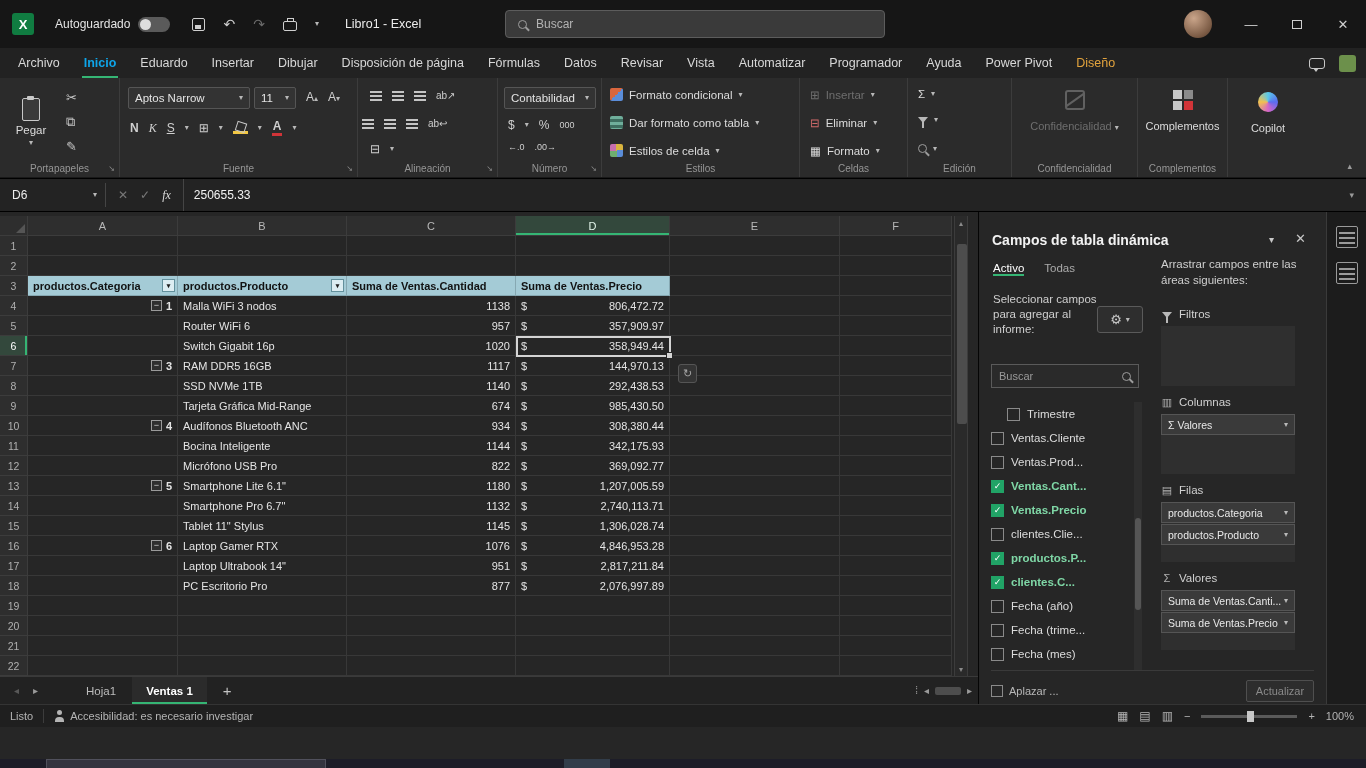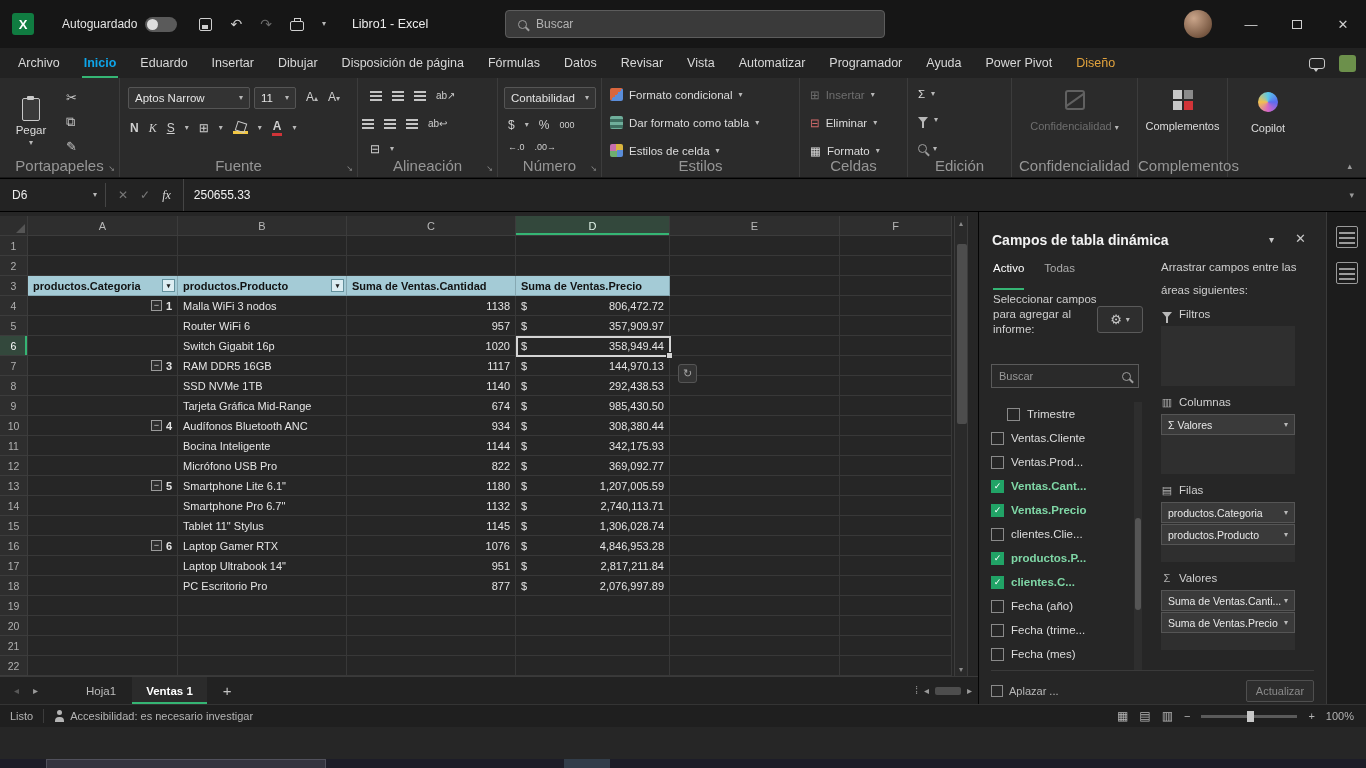--- a/index.html
+++ b/index.html
@@ -4,21 +4,21 @@
 <style>
   *{margin:0;padding:0;box-sizing:border-box}
   html,body{width:1366px;height:768px;overflow:hidden;background:#262626;font-family:"Liberation Sans",sans-serif}
   #app{position:absolute;inset:0;width:1366px;height:768px;background:#262626}
   .dim{opacity:.45}
   .dd{font-size:8px;color:#b8b8b8;line-height:1}
 
   
   .titlebar{position:absolute;left:0;top:0;width:1366px;height:48px;background:#161616;display:flex;align-items:center;color:#ddd}
   .excel-logo{width:22px;height:22px;margin-left:12px;background:var(--excel_green,#107C41);border-radius:3px;color:#fff;font-weight:bold;font-size:13px;display:flex;align-items:center;justify-content:center}
-  .autosave-label{font-size:12px;color:#e4e4e4;margin-left:28px}
+  .autosave-label{font-size:12px;color:#e4e4e4;margin-left:21px}
   .toggle{width:32px;height:15px;border-radius:8px;background:#5a5a5a;margin-left:8px;position:relative;display:inline-block}
   .toggle .knob{position:absolute;left:2px;top:2px;width:11px;height:11px;border-radius:50%;background:#ddd}
   .qat{display:flex;align-items:center;gap:18px;margin-left:22px;font-size:14px;color:#cfcfcf}
   .saveic{width:13px;height:13px;border:1.5px solid #cfcfcf;border-radius:2px;position:relative}
   .saveic::after{content:"";position:absolute;left:2px;bottom:1px;width:6px;height:4px;background:#cfcfcf}
   .printic{width:14px;height:10px;border:1.5px solid #cfcfcf;border-radius:2px;position:relative;margin-top:3px}
   .printic::before{content:"";position:absolute;left:3px;top:-4px;width:5px;height:3px;border:1.5px solid #cfcfcf;border-bottom:none}
   .doc-title{font-size:12.5px;color:#ececec;margin-left:26px;white-space:nowrap}
   .tb-search{position:absolute;left:505px;top:10px;width:380px;height:28px;background:#3a3a3a;border:1px solid #5c5c5c;border-radius:4px;display:flex;align-items:center;gap:9px;padding:0 12px;color:#b3b3b3;font-size:12px}
   .mag{width:9px;height:9px;border:1.5px solid #9d9d9d;border-radius:50%;position:relative;display:inline-block;flex:none}
@@ -35,21 +35,21 @@
   .rtab.active::after{content:"";position:absolute;left:10px;right:10px;bottom:0;height:2.5px;background:var(--accent,#35B574)}
   .rtab.ctx{color:var(--contextual,#E2A33D)}
   .rt-right{position:absolute;right:10px;top:0;height:30px;display:flex;align-items:center;gap:14px}
   .bubble{width:16px;height:11px;border:1.5px solid #c8c8c8;border-radius:3px;position:relative}
   .bubble::after{content:"";position:absolute;left:3px;bottom:-4px;border-left:3px solid transparent;border-right:3px solid transparent;border-top:4px solid #c8c8c8}
   .sharebox{width:17px;height:17px;border-radius:3px;background:#79a352;opacity:.85}
 
   
   .ribbon{position:absolute;top:78px;left:0;width:1366px;height:100px;background:#2b2b2b;border-bottom:1px solid #191919;color:#dcdcdc;font-size:11.5px}
   .rgroup{position:absolute;top:0;height:99px;border-right:1px solid #3c3c3c}
-  .glabel{position:absolute;bottom:3px;left:0;right:0;text-align:center;font-size:15px;color:#969696;white-space:nowrap}
+  .glabel{position:absolute;bottom:3px;left:0;right:0;text-align:center;font-size:10px;color:#969696;white-space:nowrap}
   .launcher{position:absolute;right:4px;bottom:4px;font-size:8px;color:#8a8a8a}
   .g-clip{left:0;width:120px}.g-font{left:120px;width:238px}.g-align{left:358px;width:140px}
   .g-num{left:498px;width:104px}.g-styles{left:602px;width:198px}.g-cells{left:800px;width:108px}
   .g-edit{left:908px;width:104px}.g-sens{left:1012px;width:126px}.g-add{left:1138px;width:90px}.g-cop{left:1228px;width:80px;border-right:none}
   .paste-btn{position:absolute;left:8px;top:8px;width:46px;height:72px;display:flex;flex-direction:column;align-items:center;justify-content:center;gap:3px;border-radius:3px}
   .clipic{width:18px;height:23px;border:1.5px solid #c8c8c8;border-radius:2px;position:relative;background:#3a3a3a}
   .clipic::before{content:"";position:absolute;left:4px;top:-3px;width:7px;height:4px;background:#c8c8c8;border-radius:1px}
   .clip-mini{position:absolute;left:66px;top:12px;display:flex;flex-direction:column;gap:9px;font-size:13px;color:#c4c4c4}
   .combo{height:22px;background:#333;border:1px solid #555;border-radius:2px;display:flex;align-items:center;justify-content:space-between;font-size:11.5px;color:#e4e4e4;padding:0 6px;white-space:nowrap;overflow:hidden}
   .rowicons{position:absolute;display:flex;align-items:center;gap:10px;font-size:12px;color:#cfcfcf}
@@ -132,35 +132,35 @@
   .viewic{font-size:12px;color:#b4b4b4}
   .ztrack{width:96px;height:3px;background:#5a5a5a;position:relative}
   .zthumb{position:absolute;left:46px;top:-4px;width:7px;height:11px;background:#c8c8c8}
 
   
   .panel{position:absolute;left:978px;top:212px;width:348px;height:492px;background:#262626;border-left:1px solid #050505;color:#d8d8d8}
   .ptitle{position:absolute;left:13px;top:20px;font-size:14px;font-weight:bold;color:#f2f2f2;white-space:nowrap}
   .pchev{position:absolute;right:52px;top:22px;color:#c8c8c8;font-size:10px}
   .pclose{position:absolute;right:20px;top:19px;color:#c8c8c8;font-size:13px}
   .ptabs{position:absolute;left:14px;top:50px;display:flex;gap:20px;font-size:11.5px}
-  .ptab{padding-bottom:14px;color:#aaa}
+  .ptab{padding-bottom:0;color:#aaa}
   .ptab.active{color:#fff;border-bottom:2px solid var(--accent,#35B574)}
   .pinstr{position:absolute;left:14px;top:80px;width:104px;font-size:11.5px;color:#cfcfcf;line-height:15px}
   .gearbtn{position:absolute;left:118px;top:94px;width:46px;height:27px;border:1px solid #5a5a5a;border-radius:3px;background:#2e2e2e;display:flex;align-items:center;justify-content:center;gap:4px;color:#c8c8c8;font-size:13px}
   .psearch{position:absolute;left:12px;top:152px;width:148px;height:24px;border:1px solid #5a5a5a;background:#2a2a2a;display:flex;align-items:center;justify-content:space-between;padding:0 7px;font-size:11px;color:#9a9a9a}
   #field-list{position:absolute;left:12px;top:190px;width:138px}
   .field{height:24px;display:flex;align-items:center;gap:7px;white-space:nowrap;overflow:hidden}
   .field.indent{padding-left:16px}
   .cb{width:13px;height:13px;border:1px solid #8a8a8a;background:transparent;flex:none;display:flex;align-items:center;justify-content:center;font-size:9px;color:#fff}
   .cb.checked{background:var(--checked,#21A366);border-color:var(--checked,#21A366)}
   .flabel{font-size:11.5px;color:#dcdcdc}
   .flabel.on{color:var(--field_on,#7FD7A6);font-weight:bold}
   .plscroll{position:absolute;left:155px;top:190px;width:8px;height:268px;background:#2e2e2e}
   .plthumb{position:absolute;left:156px;top:306px;width:6px;height:92px;background:#555;border-radius:3px}
-  .dragin{position:absolute;left:182px;top:44px;width:152px;font-size:11.5px;color:#cfcfcf;line-height:23px}
+  .dragin{position:absolute;left:182px;top:44px;width:152px;font-size:11.5px;color:#cfcfcf;line-height:16px}
   #areas{position:absolute;left:182px;top:94px;width:134px}
   .area{height:88px;position:relative}
   .area-label{height:16px;display:flex;align-items:center;gap:6px;font-size:11.5px;color:#d0d0d0}
   .area-label .aic{font-size:11px;color:#b0b0b0;width:12px;text-align:center}
   .area-box{position:absolute;left:0;top:20px;right:0;height:60px;background:#2f2f2f}
   .chip{height:21px;background:#3a3a3a;border:1px solid #555;display:flex;align-items:center;justify-content:space-between;padding:0 6px;font-size:10.5px;color:#e8e8e8;margin-bottom:1px;white-space:nowrap;overflow:hidden}
   .pbottom{position:absolute;left:12px;right:12px;top:458px;border-top:1px solid #3a3a3a;padding-top:9px;display:flex;align-items:center}
   .defer{display:flex;align-items:center;gap:6px;font-size:11px;color:#b8b8b8}
   .defer .cb{width:12px;height:12px}
   .updbtn{margin-left:auto;width:68px;height:22px;border:1px solid #4f4f4f;background:#2d2d2d;color:#8a8a8a;font-size:11px;display:flex;align-items:center;justify-content:center;border-radius:2px}

